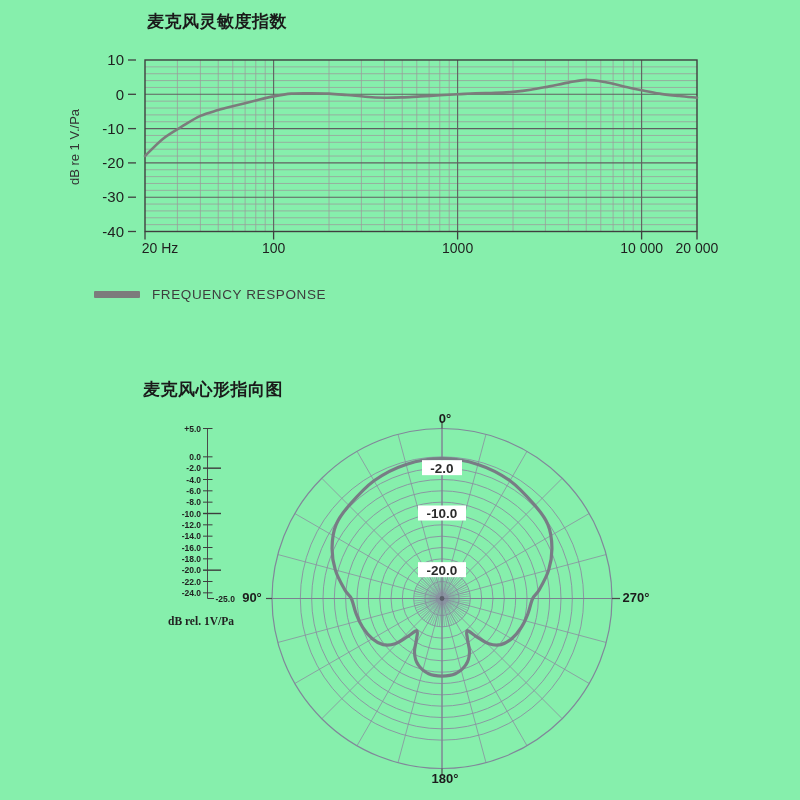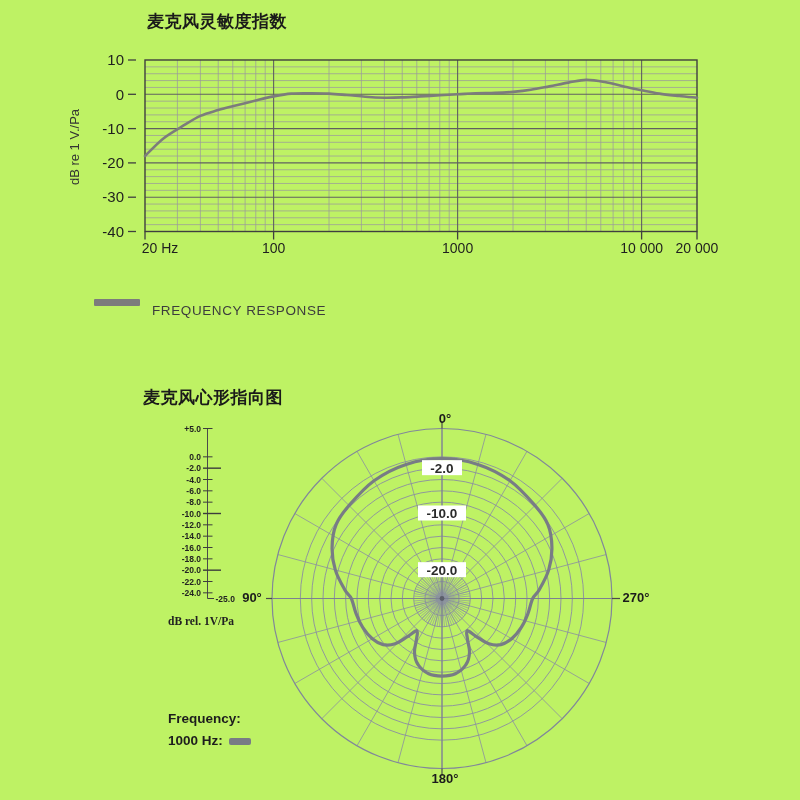--- a/index.html
+++ b/index.html
@@ -1,22 +1,22 @@
 <!DOCTYPE html>
 <html><head>
 <meta charset="utf-8">
 <style>
   html,body{margin:0;padding:0;background:#fff;}
-  .page{position:relative;width:800px;height:800px;background:#bef264;overflow:hidden;
+  .page{position:relative;width:800px;height:800px;background:#86efac;overflow:hidden;
         font-family:"Liberation Sans",sans-serif;}
   .page svg{position:absolute;left:0;}
   .chart-title{position:absolute;font-size:17px;font-weight:600;color:#1a1a1a;letter-spacing:.5px;}
   .legend{position:absolute;display:flex;align-items:center;gap:12px;}
   .legend .swatch{display:inline-block;width:46px;height:7px;background:#7f7f7f;border-radius:1px;}
-  .legend .legend-text{font-size:13.5px;font-weight:500;letter-spacing:.6px;color:#3d3d3d;margin-top:16px;}
+  .legend .legend-text{font-size:13.5px;font-weight:500;letter-spacing:.6px;color:#3d3d3d;}
   .db-unit{position:absolute;font-size:11.5px;font-weight:700;color:#222;font-family:Liberation Serif, serif;}
   .freq-note{position:absolute;font-size:13.5px;font-weight:700;color:#1d1d1d;line-height:22px;}
   .freq-val-row{display:flex;align-items:center;gap:6px;}
   .mini-swatch{display:inline-block;width:22px;height:7px;background:#7d8087;border-radius:2px;}
   text{font-family:"Liberation Sans",sans-serif;}
 </style>
 </head>
 <body>
 
 <div class="page">
@@ -107,21 +107,21 @@
       </g>
       <text x="79" y="147" text-anchor="middle" font-size="13" fill="#333" transform="rotate(-90 79 147)">dB re 1 V./Pa</text>
       <path d="M145.0 156.0C148.0 153.2 156.8 143.7 162.8 138.9C168.9 134.0 175.0 130.7 181.3 126.9C187.6 123.1 194.2 118.7 200.4 115.9C206.5 113.1 212.2 111.9 218.2 110.1C224.3 108.3 230.4 106.9 236.7 105.3C242.9 103.7 249.6 102.0 255.8 100.5C261.9 99.0 267.7 97.5 273.6 96.4C279.6 95.2 285.2 94.1 291.4 93.6C297.7 93.1 304.9 93.3 311.2 93.3C317.4 93.3 323.1 93.3 329.0 93.6C334.9 93.9 340.8 94.5 346.8 95.0C352.9 95.5 359.0 96.2 365.3 96.7C371.6 97.2 378.2 97.6 384.4 97.7C390.5 97.8 396.2 97.6 402.2 97.4C408.3 97.2 414.4 96.7 420.7 96.4C426.9 96.0 433.6 95.7 439.8 95.3C445.9 95.0 451.7 94.6 457.6 94.3C463.6 94.0 469.2 93.5 475.4 93.3C481.7 93.0 488.9 93.2 495.2 92.9C501.4 92.7 507.1 92.4 513.0 91.9C518.9 91.4 524.8 90.8 530.8 89.8C536.9 88.9 543.0 87.6 549.3 86.4C555.6 85.2 562.2 83.7 568.4 82.6C574.5 81.6 580.2 80.0 586.2 79.9C592.3 79.8 598.4 80.9 604.7 82.0C610.9 83.0 617.6 85.0 623.8 86.4C629.9 87.8 635.7 89.0 641.6 90.2C647.6 91.4 653.2 92.6 659.4 93.6C665.7 94.6 672.9 95.3 679.2 96.0C685.4 96.7 694.0 97.4 697.0 97.7" fill="none" stroke="#7c7c7c" stroke-width="2.6" stroke-linejoin="round" stroke-linecap="round"></path>
     </svg>
 
   <div class="legend" style="left:94px;top:287px;">
     <span class="swatch" id="legend-swatch" style="background: rgb(124, 124, 124);"></span>
     <span class="legend-text">FREQUENCY RESPONSE</span>
   </div>
 
-  <div class="chart-title" style="left:143px;top:386px;">麦克风心形指向图</div>
+  <div class="chart-title" style="left:143px;top:378px;">麦克风心形指向图</div>
 
   <svg id="polar-svg" width="800" height="420" viewBox="0 380 800 420" style="top:380px;">
       <g stroke="#8a8fa0" stroke-width="0.8">
         <line x1="442" y1="598.5" x2="442" y2="428.5"></line>
         <line x1="442" y1="598.5" x2="485.99923766742853" y2="434.2926095308584"></line>
         <line x1="442" y1="598.5" x2="527" y2="451.2756813566454"></line>
         <line x1="442" y1="598.5" x2="562.208152801713" y2="478.2918471982869"></line>
         <line x1="442" y1="598.5" x2="589.2243186433545" y2="513.5"></line>
         <line x1="442" y1="598.5" x2="606.2073904691416" y2="554.5007623325715"></line>
         <line x1="442" y1="598.5" x2="612" y2="598.5"></line>
@@ -289,21 +289,14 @@
         <text x="201" y="584.5" text-anchor="end" font-size="8.5" font-weight="700" fill="#222">-22.0</text>
         <line x1="203" x2="212.5" y1="592.8333333333334" y2="592.8333333333334" stroke="#3d3d3d" stroke-width="1"></line>
         <text x="201" y="595.8333333333334" text-anchor="end" font-size="8.5" font-weight="700" fill="#222">-24.0</text>
         <line x1="207.5" x2="214" y1="598.5" y2="598.5" stroke="#3d3d3d" stroke-width="1"></line>
         <text x="215.5" y="601.5" text-anchor="start" font-size="8.5" font-weight="700" fill="#222">-25.0</text>
       </g>
     </svg>
 
   <div class="db-unit" style="left:168px;top:615px;">dB rel. 1V/Pa</div>
 
-  <div class="freq-note" style="left:168px;top:708px;">
-    <div>Frequency:</div>
-    <div class="freq-val-row">
-      <span>1000 Hz:</span>
-      <span class="mini-swatch" id="polar-swatch" style="background: rgb(120, 124, 133);"></span>
-    </div>
-  </div>
 
 </div>
 
 </body></html>

